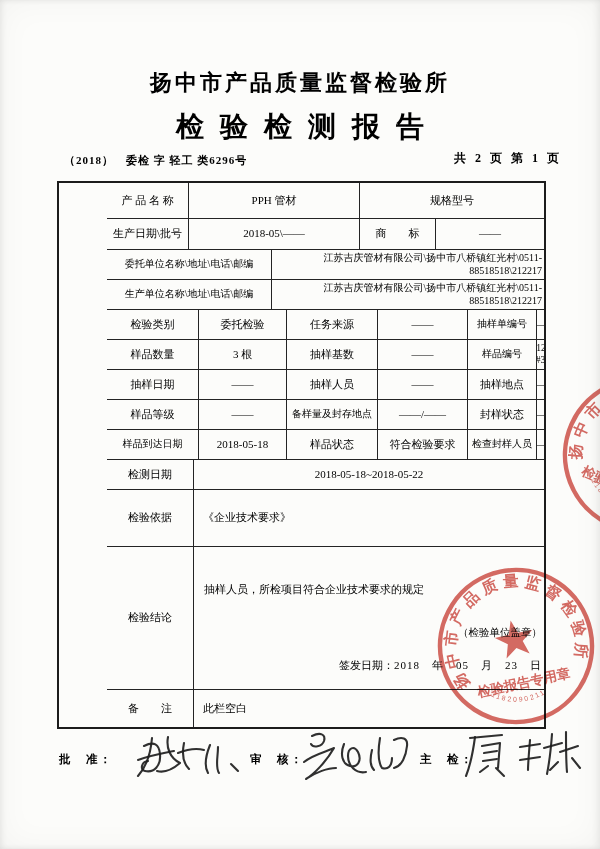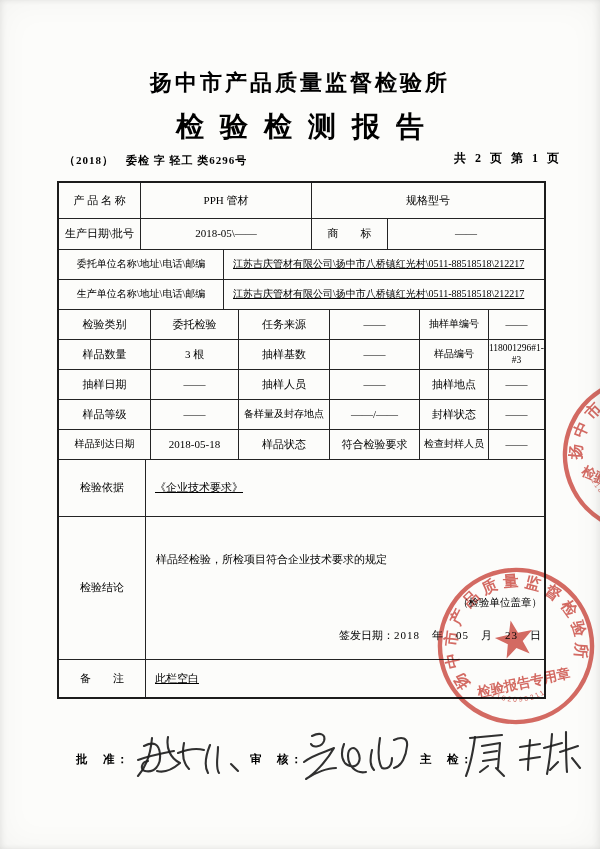--- a/index.html
+++ b/index.html
@@ -9,28 +9,28 @@
     overflow:hidden;
     box-shadow:inset 0 0 35px rgba(0,0,0,0.04), inset -3px 0 6px rgba(0,0,0,0.06), inset 3px 0 5px rgba(0,0,0,0.05);
   }
   .org-title{position:absolute;top:68px;left:0;width:100%;text-align:center;
     font-size:22px;font-weight:bold;letter-spacing:3px;}
   .report-title{position:absolute;top:108px;left:0;width:100%;text-align:center;
     font-size:28px;font-weight:bold;letter-spacing:16px;text-indent:16px;}
   .doc-no{position:absolute;top:153px;left:64px;font-size:11px;font-weight:bold;letter-spacing:1px;}
   .page-info{position:absolute;top:150px;right:38px;font-size:12px;font-weight:bold;letter-spacing:3px;}
 
-  .tbl{position:absolute;left:57px;top:181px;width:489px;border:2px solid #1c1c1c;box-sizing:border-box;}
+  .tbl{position:absolute;left:57px;top:181px;width:489px;border:2px solid #1c1c1c;box-sizing:border-box;padding-left:48px;}
   .t-row{display:flex;border-bottom:1px solid #242424;box-sizing:border-box;}
   .t-row:last-child{border-bottom:none;}
   .cell{border-right:1px solid #242424;box-sizing:border-box;display:flex;
     align-items:center;justify-content:center;text-align:center;
     font-size:11px;line-height:1.25;padding:1px 2px;overflow:hidden;}
   .cell:last-child{border-right:none;flex:1;}
-  .cell.left{justify-content:flex-start;text-align:left;padding-left:9px;text-decoration:underline;}
+  .cell.left{justify-content:flex-start;text-align:right;padding-left:9px;}
   .h36{height:36px}.h31{height:31px}.h30{height:30px}.h57{height:57px}.h143{height:143px}.h37{height:37px}
   .w82{width:82px}.w171{width:171px}.w76{width:76px}
   .w165{width:165px}.w87{width:87px}
   .w73{width:92px}.w88{width:88px}.w91{width:91px}.w90{width:90px}.w69{width:69px}
   .fs10{font-size:10px}.fs95{font-size:9.5px}
   .concl-cell{position:relative;}
   .concl-text{position:absolute;top:36px;left:10px;font-size:11px;}
   .seal-note{position:absolute;right:2px;bottom:50px;font-size:10.5px;}
   .issue-line{position:absolute;right:2px;bottom:16px;font-size:11px;}
   .issue-line .dt{letter-spacing:1px;}
@@ -115,43 +115,47 @@
 
     <div class="t-row h30">
       <div class="cell w73 fs10">样品到达日期</div>
       <div class="cell w88">2018-05-18</div>
       <div class="cell w91">样品状态</div>
       <div class="cell w90">符合检验要求</div>
       <div class="cell w69 fs10">检查封样人员</div>
       <div class="cell">——</div>
     </div>
 
+    <div class="t-row h30">
+      <div class="cell w87">检测日期</div>
+      <div class="cell">2018-05-18~2018-05-22</div>
+    </div>
 
     <div class="t-row h57">
       <div class="cell w87">检验依据</div>
       <div class="cell left">《企业技术要求》</div>
     </div>
 
     <div class="t-row h143">
       <div class="cell w87">检验结论</div>
       <div class="cell concl-cell">
-        <span class="concl-text">样品经检验，所检项目符合企业技术要求的规定</span>
+        <span class="concl-text">抽样人员，所检项目符合企业技术要求的规定</span>
         <span class="seal-note">（检验单位盖章）</span>
         <span class="issue-line"><span>签发日期：</span><span class="dt">2018　年　05　月　23　日</span></span>
       </div>
     </div>
 
     <div class="t-row h37">
       <div class="cell w87">备　　注</div>
       <div class="cell left">此栏空白</div>
     </div>
 
   </div>
 
-  <div class="sig-label" style="left:76px;top:752px;">批　准：</div>
+  <div class="sig-label" style="left:59px;top:752px;">批　准：</div>
   <svg class="sig" style="left:128px;top:728px;" width="115" height="60" viewBox="0 0 115 60">
     <path d="M10,32 C24,27 36,25 46,23"></path>
     <path d="M24,10 C23,22 19,38 10,48"></path>
     <path d="M16,18 C26,13 31,16 32,26 C33,38 26,45 17,43 C12,42 13,34 20,33"></path>
     <path d="M40,9 C38,20 42,30 52,35 C45,41 36,45 29,43"></path>
     <path d="M56,15 C54,25 55,35 61,41"></path>
     <path d="M50,25 C60,21 69,20 76,22"></path>
     <path d="M82,17 C78,27 76,38 80,45"></path>
     <path d="M90,19 C90,29 87,39 91,45"></path>
     <path d="M103,36 L110,43"></path>

